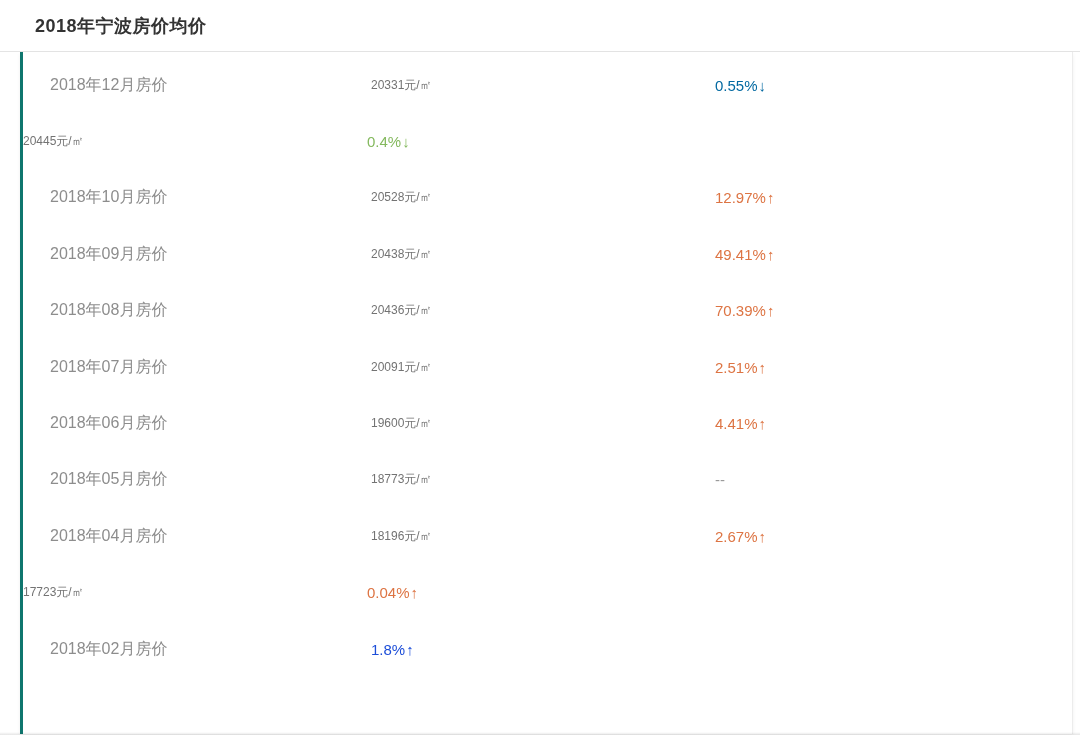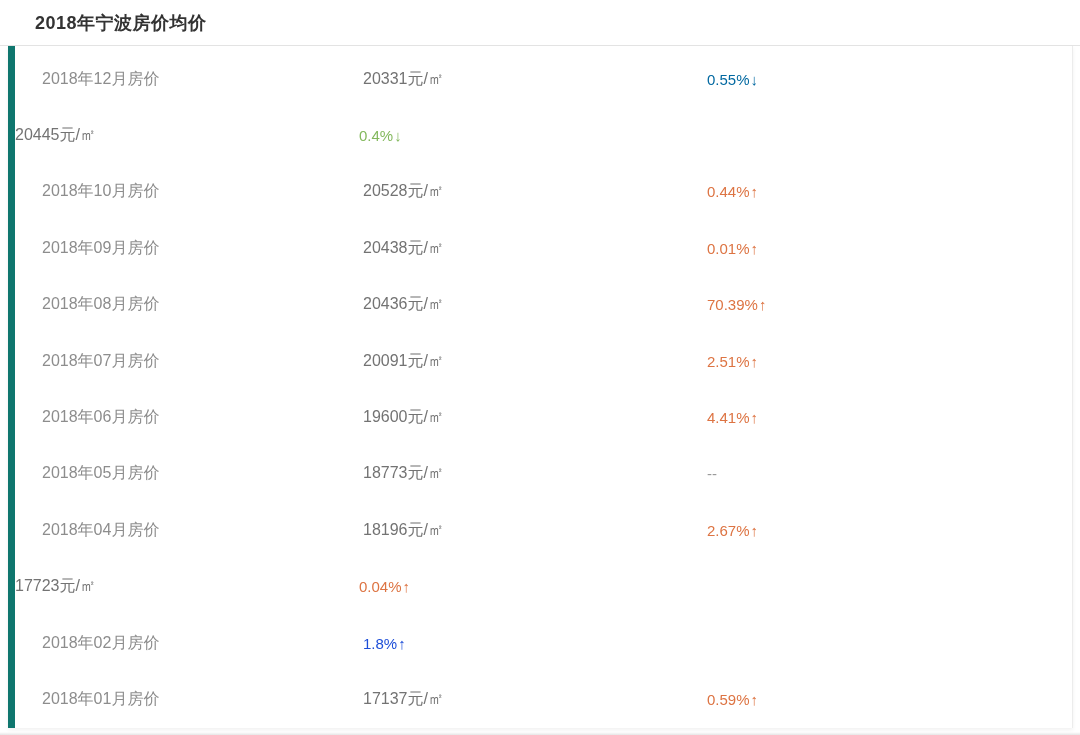--- a/index.html
+++ b/index.html
@@ -5,60 +5,60 @@
   * { margin: 0; padding: 0; box-sizing: border-box; }
   html, body {
     width: 1080px; height: 735px;
     background: #ffffff;
     font-family: "Liberation Sans", "DejaVu Sans", sans-serif;
     overflow: hidden;
   }
   .page { width: 1080px; height: 735px; position: relative; background: #fff; }
 
   .header {
-    height: 46px;
+    height: 52px;
     width: 100%;
     border-bottom: 1px solid #e4e4e4;
     display: flex;
     align-items: center;
     padding-left: 35px;
     background: #fff;
   }
   .title {
     font-size: 18px;
     font-weight: bold;
     color: #333333;
     letter-spacing: 0.5px;
   }
 
   .panel {
-    margin: 0 7px 0 8px;
+    margin: 0 7px 0 20px;
     height: 682px;
-    border-left: 7px solid #0f766e;
+    border-left: 3px solid #0f766e;
     border-right: 1px solid #ececec;
     background: #fff;
     padding-top: 5px;
     box-shadow: 0 2px 4px rgba(0,0,0,0.06);
   }
 
   .row {
     height: 56.4px;
     display: flex;
     align-items: center;
   }
   .cell { white-space: nowrap; }
   .cell.label {
     width: 348px;
     padding-left: 27px;
     font-size: 16px;
     color: #8d8d8d;
   }
   .cell.price {
     width: 344px;
-    font-size: 16px;
+    font-size: 12px;
     color: #737373;
   }
   .cell.change {
     flex: 1;
     font-size: 15px;
   }
   .cell.change .arrow { margin-left: 1px; }
 
   .bottom-shade {
     position: absolute;
@@ -83,26 +83,26 @@
         <div class="cell price">20331元/㎡</div>
         <div class="cell change" style="color: #0369a1;"><span>0.55%</span><span class="arrow">↓</span></div>
       </div>
       <div class="row">
         <div class="cell price">20445元/㎡</div>
         <div class="cell change" style="color: rgb(132, 185, 94);"><span>0.4%</span><span class="arrow">↓</span></div>
       </div>
       <div class="row">
         <div class="cell label">2018年10月房价</div>
         <div class="cell price">20528元/㎡</div>
-        <div class="cell change" style="color: rgb(221, 116, 67);"><span>0.44%</span><span class="arrow">↑</span></div>
+        <div class="cell change" style="color: rgb(221, 116, 67);"><span>12.97%</span><span class="arrow">↑</span></div>
       </div>
       <div class="row">
         <div class="cell label">2018年09月房价</div>
         <div class="cell price">20438元/㎡</div>
-        <div class="cell change" style="color: rgb(221, 116, 67);"><span>0.01%</span><span class="arrow">↑</span></div>
+        <div class="cell change" style="color: rgb(221, 116, 67);"><span>49.41%</span><span class="arrow">↑</span></div>
       </div>
       <div class="row">
         <div class="cell label">2018年08月房价</div>
         <div class="cell price">20436元/㎡</div>
         <div class="cell change" style="color: rgb(221, 116, 67);"><span>70.39%</span><span class="arrow">↑</span></div>
       </div>
       <div class="row">
         <div class="cell label">2018年07月房价</div>
         <div class="cell price">20091元/㎡</div>
         <div class="cell change" style="color: rgb(221, 116, 67);"><span>2.51%</span><span class="arrow">↑</span></div>
@@ -123,21 +123,16 @@
         <div class="cell change" style="color: rgb(221, 116, 67);"><span>2.67%</span><span class="arrow">↑</span></div>
       </div>
       <div class="row">
         <div class="cell price">17723元/㎡</div>
         <div class="cell change" style="color: rgb(221, 116, 67);"><span>0.04%</span><span class="arrow">↑</span></div>
       </div>
       <div class="row">
         <div class="cell label">2018年02月房价</div>
         <div class="cell change" style="color: #1d4ed8;"><span>1.8%</span><span class="arrow">↑</span></div>
       </div>
-      <div class="row">
-        <div class="cell label">2018年01月房价</div>
-        <div class="cell price">17137元/㎡</div>
-        <div class="cell change" style="color: rgb(221, 116, 67);"><span>0.59%</span><span class="arrow">↑</span></div>
-      </div>
     </div>
 
   <div class="bottom-shade"></div>
 </div>
 
 </body></html>

